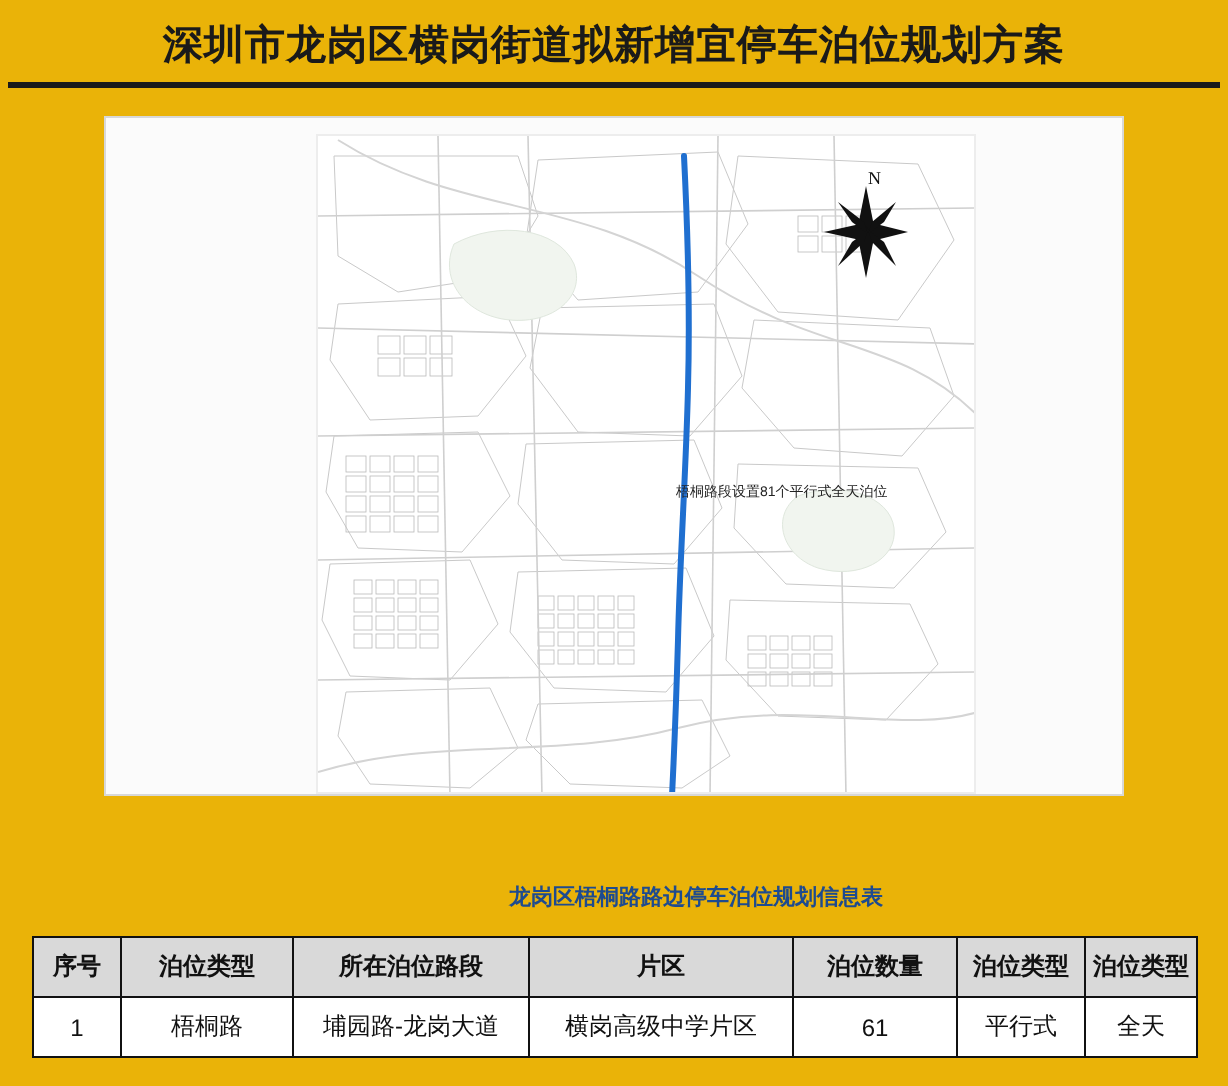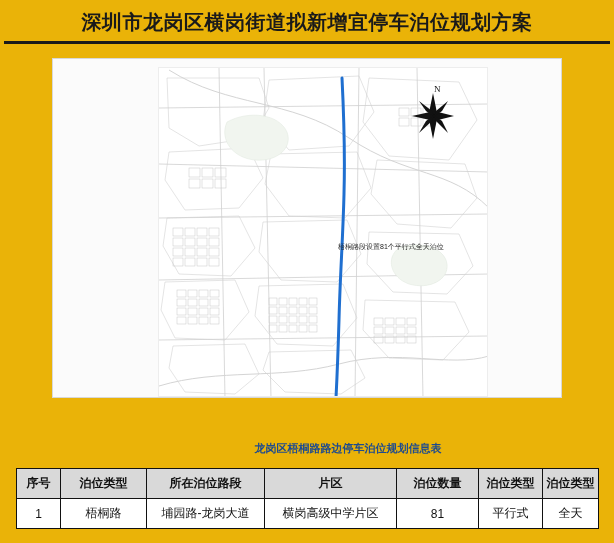--- a/index.html
+++ b/index.html
@@ -336,20 +336,20 @@
         <th class="col-5">泊位类型</th>
         <th class="col-6">泊位类型</th>
       </tr>
     </thead>
     <tbody>
       <tr>
         <td class="col-0">1</td>
         <td class="col-1">梧桐路</td>
         <td class="col-2">埔园路-龙岗大道</td>
         <td class="col-3">横岗高级中学片区</td>
-        <td class="col-4">81</td>
+        <td class="col-4">61</td>
         <td class="col-5">平行式</td>
         <td class="col-6">全天</td>
       </tr>
     </tbody>
   </table>
 
 </div>
 
 </body></html>

